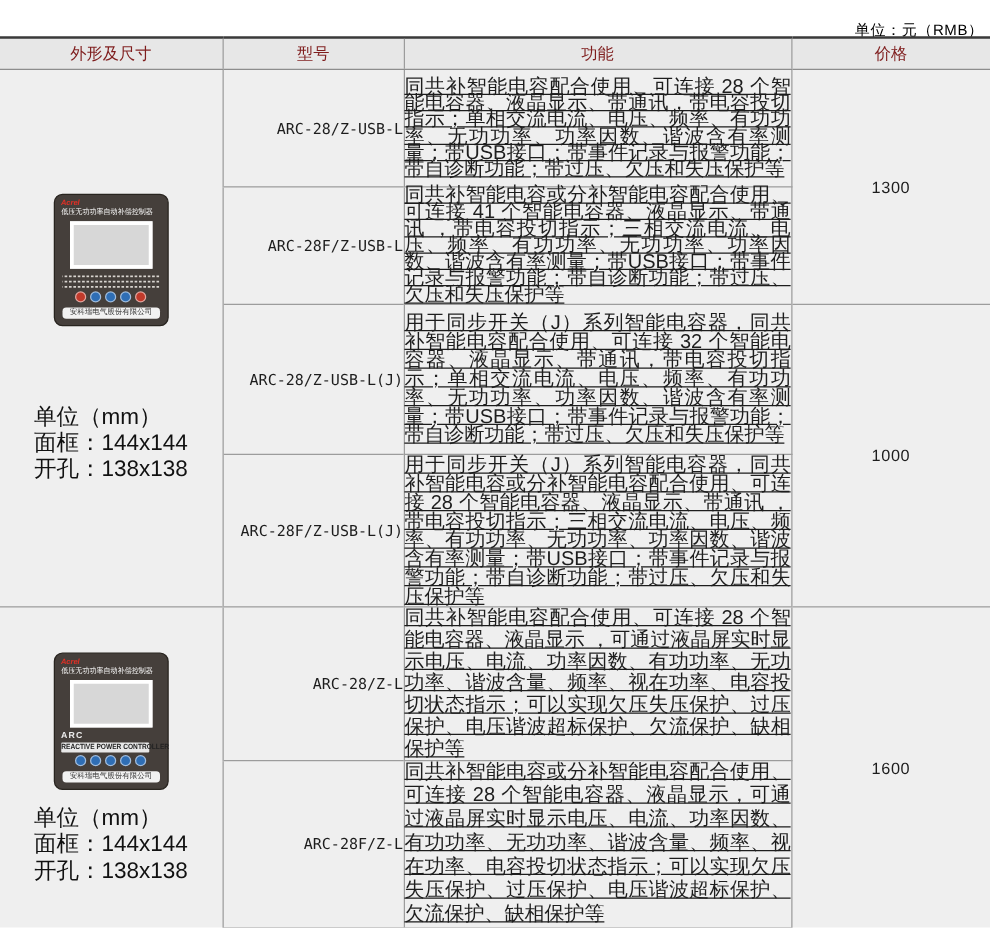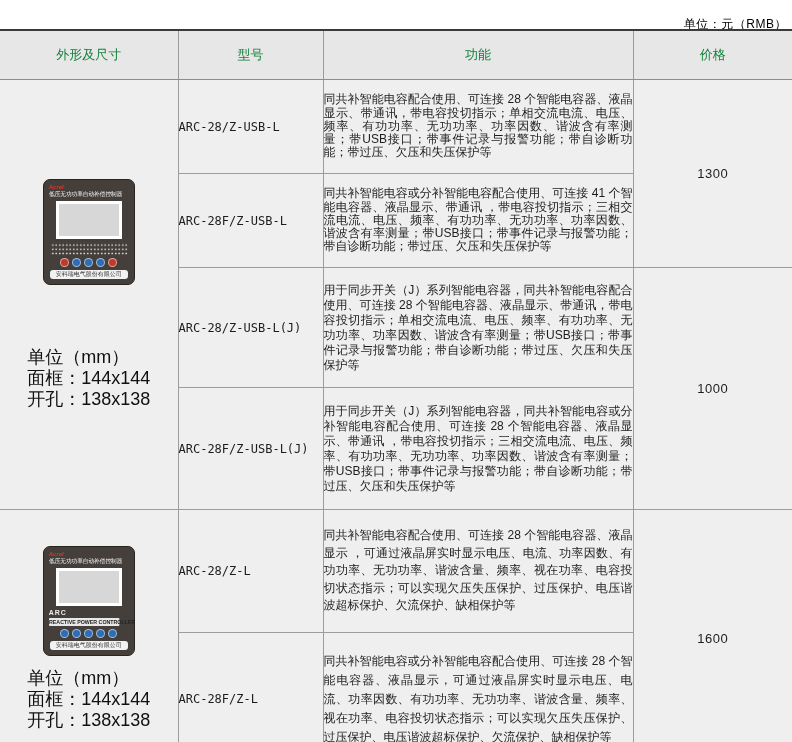--- a/index.html
+++ b/index.html
@@ -10,38 +10,39 @@
   }
   .unit-note{
     position:absolute;top:16px;right:5px;
     font-size:12px;color:#000;letter-spacing:0.5px;
   }
   table.price-table{
     position:absolute;top:29px;left:0;width:792px;
     border-collapse:collapse;table-layout:fixed;
   }
   table.price-table th{
-    background:#e7e7e7;font-size:13px;font-weight:normal;color:#15803d;
+    background:#e7e7e7;font-size:13px;font-weight:normal;color:#7f1d1d;
     height:24px;border-top:2px solid #3a3a3a;border-bottom:1px solid #8d8d8d;
-    padding:12px;
+    padding:0;
   }
   table.price-table td{
     background:#efefef;color:#1d1d1d;border-top:1px solid #9c9c9c;
     padding:0;vertical-align:middle;
   }
   .sep{border-left:1px solid #9c9c9c;}
   tr.last-row td{border-bottom:2px solid #4a4a4a;margin-top:22px;}
   td.model-cell{
-    text-align:left;
+    text-align:right;
     font-family:"DejaVu Sans Mono","Liberation Mono",monospace;
     font-size:12px;color:#161616;
   }
   td.func-cell{
-    font-size:12px;color:#161616;text-align:justify;
+    font-size:16px;color:#161616;text-align:justify;
     padding:4px 9px 4px 11px;
+    text-decoration:underline;
   }
   .lh-a{line-height:13.3px;}
   .lh-b{line-height:15px;}
   .lh-c{line-height:17.4px;}
   .lh-d{line-height:18.9px;}
   td.price-cell{
     text-align:center;font-size:13px;color:#2a2a2a;letter-spacing:0.5px;
   }
   td.app-cell{text-align:center;}
   td.app-cell-a{vertical-align:top;padding-top:142px;}
@@ -123,21 +124,21 @@
     <td class="price-cell sep" rowspan="2">1300</td>
   </tr>
 
   <tr style="height:94px">
     <td class="model-cell sep">ARC-28F/Z-USB-L</td>
     <td class="func-cell sep lh-a">同共补智能电容或分补智能电容配合使用、可连接 41 个智能电容器、液晶显示、带通讯 ，带电容投切指示；三相交流电流、电压、频率、有功功率、无功功率、功率因数、谐波含有率测量；带USB接口；带事件记录与报警功能；带自诊断功能；带过压、欠压和失压保护等</td>
   </tr>
 
   <tr style="height:120px">
     <td class="model-cell sep">ARC-28/Z-USB-L(J)</td>
-    <td class="func-cell sep lh-b">用于同步开关（J）系列智能电容器，同共补智能电容配合使用、可连接 28 个智能电容器、液晶显示、带通讯，带电容投切指示；单相交流电流、电压、频率、有功功率、无功功率、功率因数、谐波含有率测量；带USB接口；带事件记录与报警功能；带自诊断功能；带过压、欠压和失压保护等</td>
+    <td class="func-cell sep lh-b">用于同步开关（J）系列智能电容器，同共补智能电容配合使用、可连接 32 个智能电容器、液晶显示、带通讯，带电容投切指示；单相交流电流、电压、频率、有功功率、无功功率、功率因数、谐波含有率测量；带USB接口；带事件记录与报警功能；带自诊断功能；带过压、欠压和失压保护等</td>
     <td class="price-cell sep" rowspan="2">1000</td>
   </tr>
 
   <tr style="height:122px">
     <td class="model-cell sep">ARC-28F/Z-USB-L(J)</td>
     <td class="func-cell sep lh-b">用于同步开关（J）系列智能电容器，同共补智能电容或分补智能电容配合使用、可连接 28 个智能电容器、液晶显示、带通讯 ，带电容投切指示；三相交流电流、电压、频率、有功功率、无功功率、功率因数、谐波含有率测量；带USB接口；带事件记录与报警功能；带自诊断功能；带过压、欠压和失压保护等</td>
   </tr>
 
   <tr style="height:123px">
     <td class="app-cell app-cell-b" rowspan="2">

